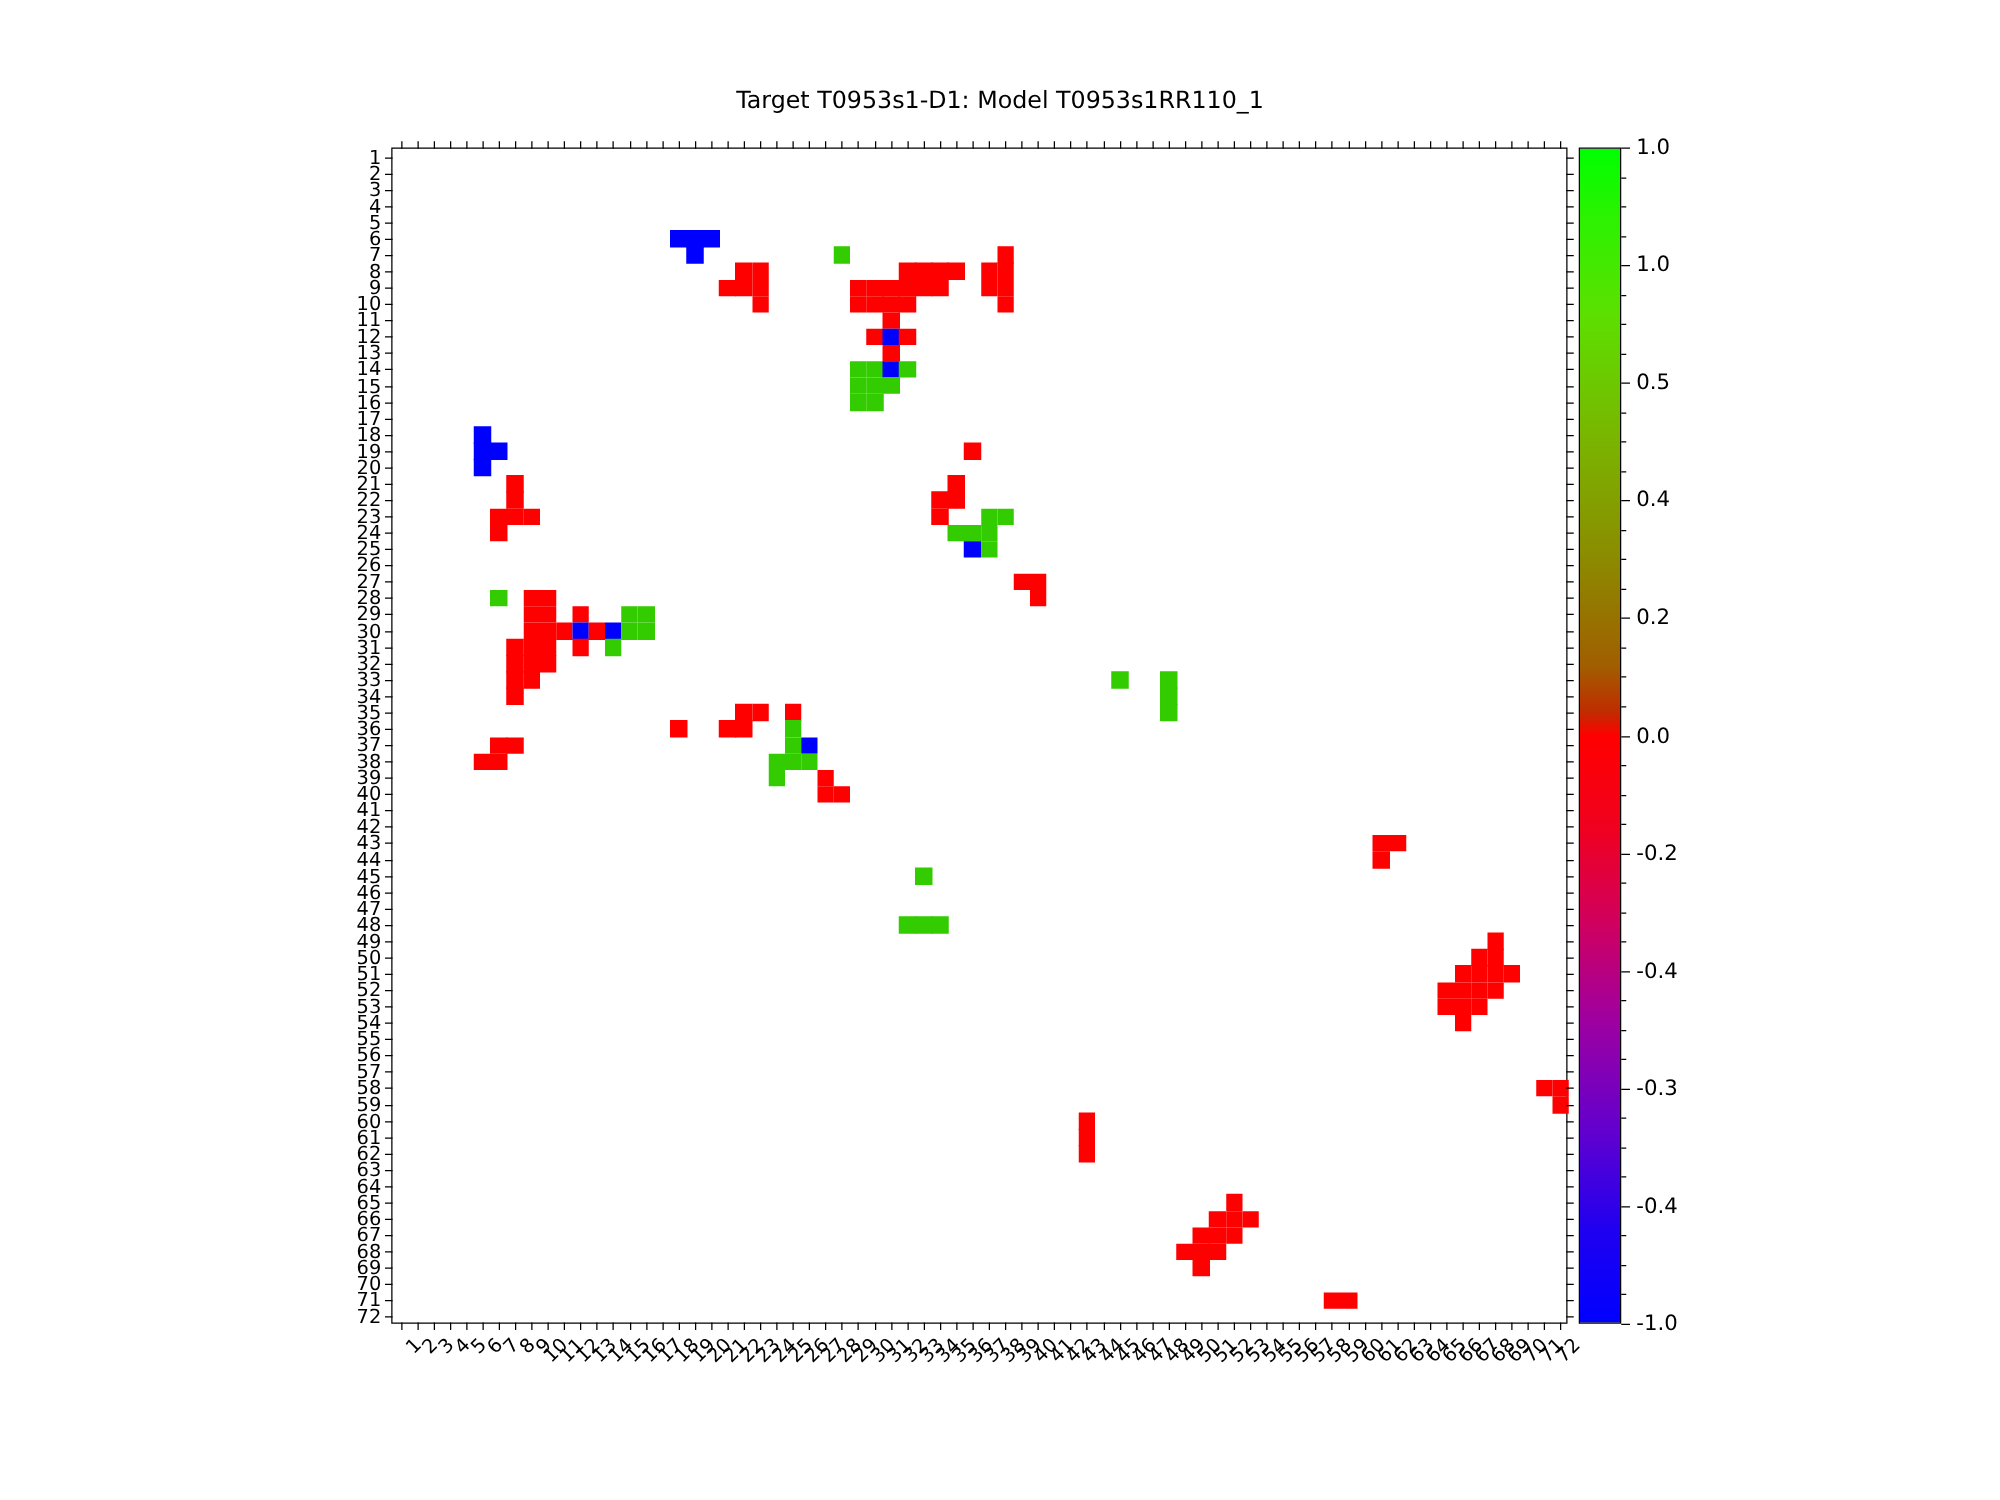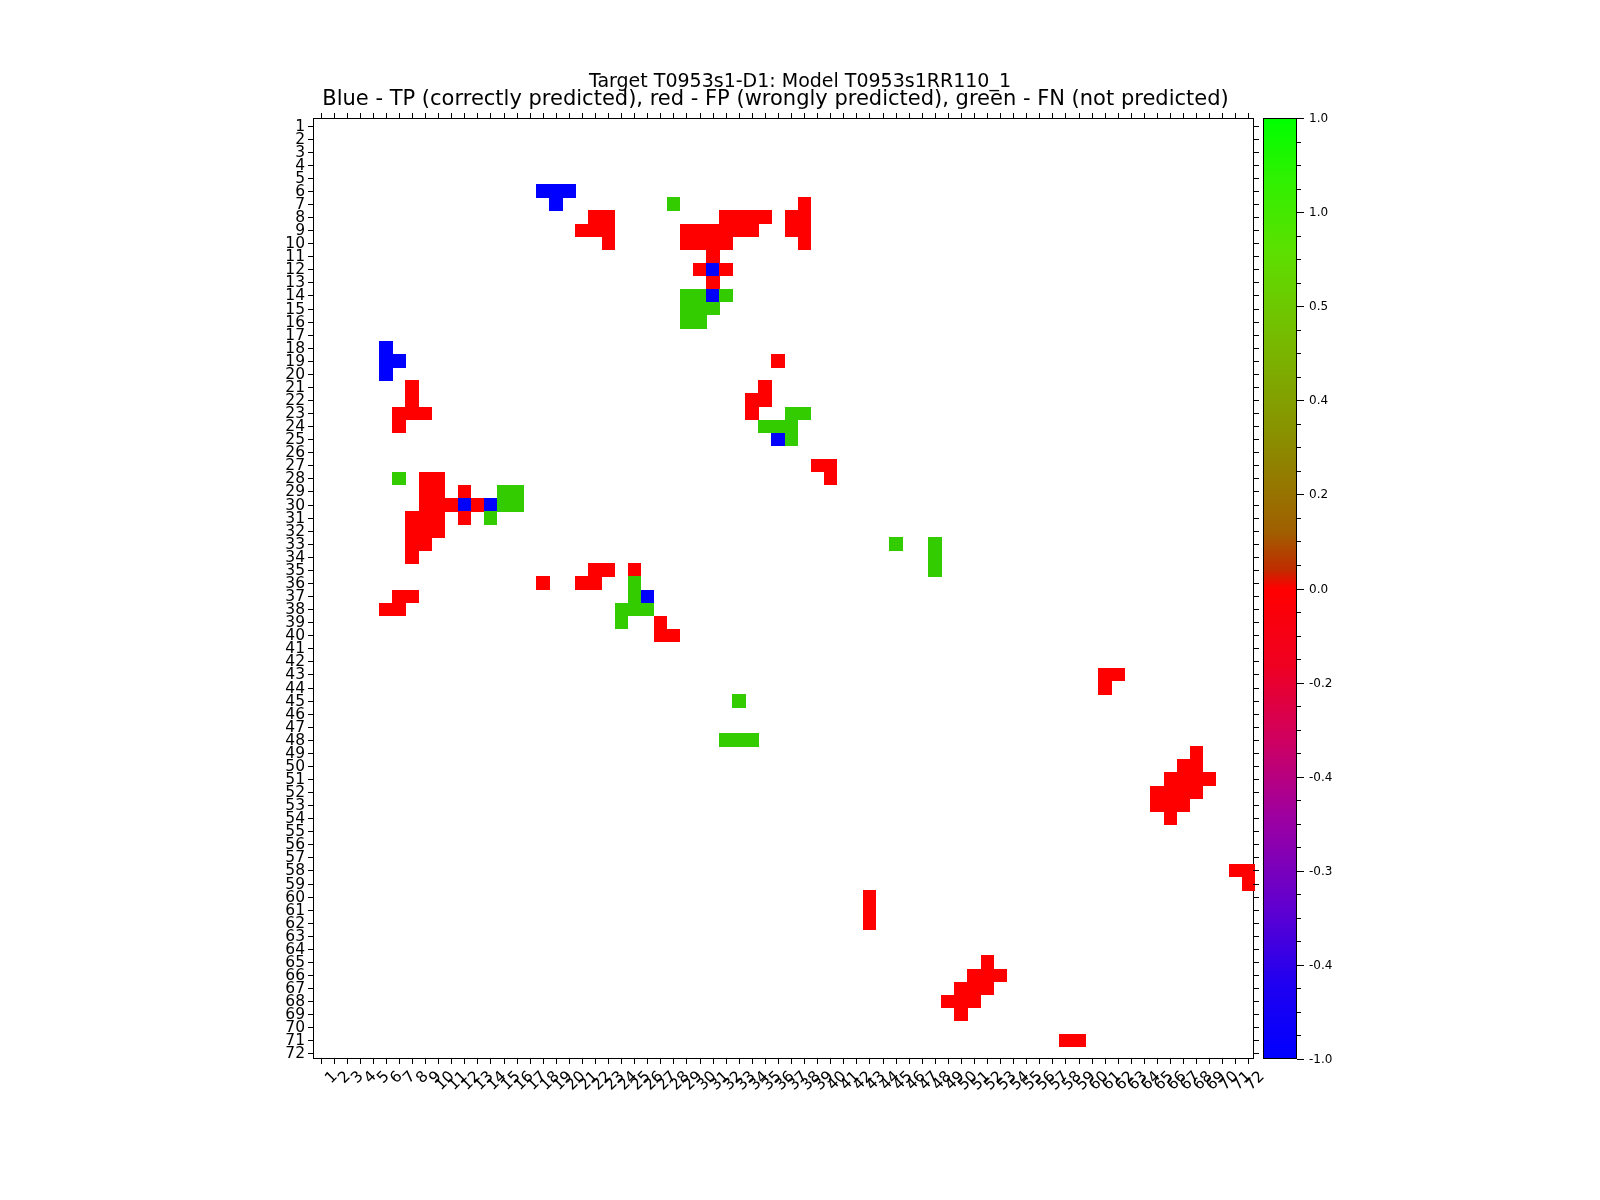--- a/index.html
+++ b/index.html
@@ -159,35 +159,34 @@
     left: 100%;
     width: 4px;
     height: 0;
     border-top: 1px solid #000;
   }
   .cb-label {
     position: absolute;
     left: 100%;
     margin-left: 12px;
     transform: translateY(-50%);
-    font-size: 12px;
+    font-size: 17px;
     white-space: nowrap;
   }
 </style>
 </head>
 <body>
 
 <div id="figure">
 
   <div class="suptitle" id="suptitle-block">
     <div>Target T0953s1-D1: Model T0953s1RR110_1</div>
     <div>Correctness of predicted ML-range contacts on L1 list (p&gt;0)</div>
   </div>
 
-  <div id="axes-title">Blue - TP (correctly predicted), red - FP (wrongly predicted), green - FN (not predicted)</div>
 
   <div id="plot-frame">
     <div id="cells">
         <div class="cell" style="left: 222.181px; top: 65.3472px; width: 13.5194px; height: 13.5194px; background: rgb(0, 0, 255);"></div>
         <div class="cell" style="left: 235.25px; top: 65.3472px; width: 13.5194px; height: 13.5194px; background: rgb(0, 0, 255);"></div>
         <div class="cell" style="left: 248.319px; top: 65.3472px; width: 13.5194px; height: 13.5194px; background: rgb(0, 0, 255);"></div>
         <div class="cell" style="left: 235.25px; top: 78.4167px; width: 13.5194px; height: 13.5194px; background: rgb(0, 0, 255);"></div>
         <div class="cell" style="left: 352.875px; top: 78.4167px; width: 13.5194px; height: 13.5194px; background: rgb(51, 204, 0);"></div>
         <div class="cell" style="left: 483.569px; top: 78.4167px; width: 13.5194px; height: 13.5194px; background: rgb(255, 0, 0);"></div>
         <div class="cell" style="left: 274.458px; top: 91.4861px; width: 13.5194px; height: 13.5194px; background: rgb(255, 0, 0);"></div>

